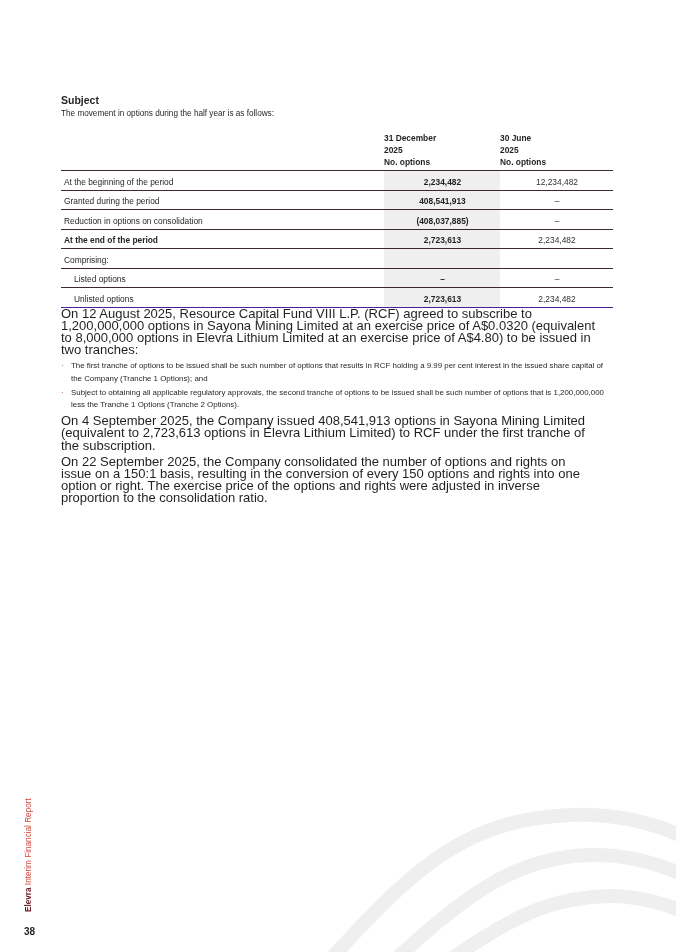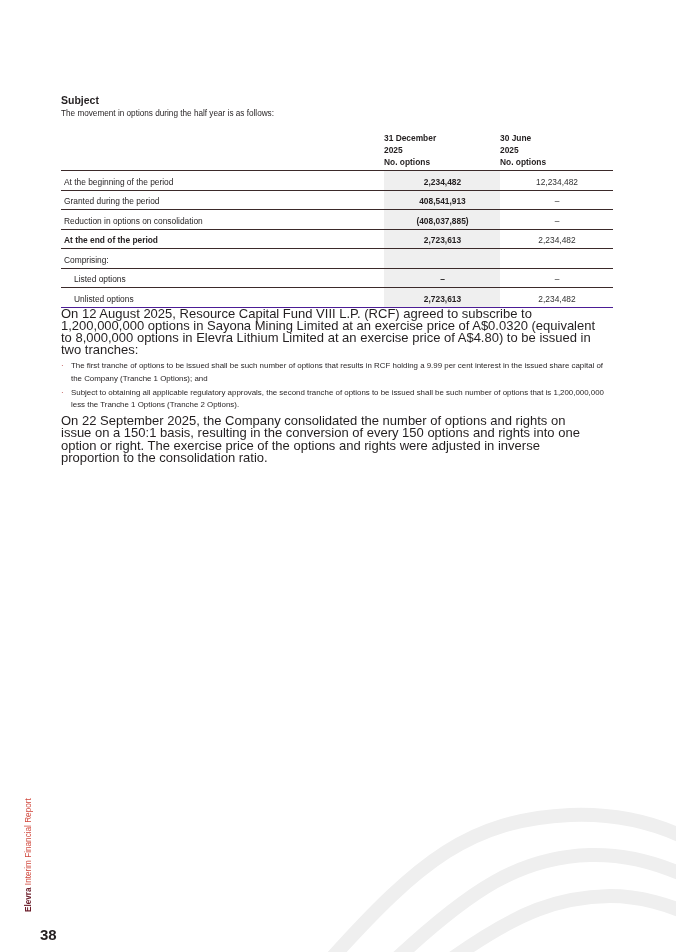--- a/index.html
+++ b/index.html
@@ -23,21 +23,21 @@
     td.indent { padding-left: 13px !important; }
     .sub-head { font-size: 9.4px; font-weight: bold; margin: 22px 0 4px 0; }
     .sub-head .letter { display: inline-block; width: 26px; }
     p.body { font-size: 13px; line-height: 12.2px; margin: 0 16px 4px 0; }
     ul.bullets { list-style: none; padding: 0; margin: 2px 0 4px 0; }
     ul.bullets li { position: relative; padding-left: 10px; font-size: 7.9px; line-height: 12.2px; margin-bottom: 2px; }
     ul.bullets li .dot { position: absolute; left: 0; top: 0; color: #c0504d; }
     .side-label { position: absolute; left: 24px; top: 912px; transform: rotate(-90deg); transform-origin: 0 0; white-space: nowrap; font-size: 8.2px; }
     .side-label .brand { color: #6b1d2a; font-weight: bold; }
     .side-label .report { color: #d0463b; }
-    .page-num { position: absolute; left: 40px; top: 926px; font-size: 15px; font-weight: bold; color: #231f20; }
+    .page-num { position: absolute; left: 24px; top: 926px; font-size: 10px; font-weight: bold; color: #231f20; }
   </style>
 </head>
 <body>
 
 <svg class="deco" viewBox="0 0 676 952">
   <g fill="none" stroke="#efefef" stroke-width="14">
     <path d="M330 960 C 420 860, 470 820, 570 815 C 620 813, 660 825, 690 840"></path>
     <path d="M395 960 C 470 890, 520 857, 590 855 C 630 854, 665 866, 690 878"></path>
     <path d="M450 960 C 520 910, 560 897, 610 896 C 640 896, 670 905, 690 915"></path>
   </g>
@@ -100,20 +100,21 @@
         <td class="num prev">2,234,482</td>
       </tr>
     </tbody>
   </table>
 
   <p class="body">On 12 August 2025, Resource Capital Fund VIII L.P. (RCF) agreed to subscribe to 1,200,000,000 options in Sayona Mining Limited at an exercise price of A$0.0320 (equivalent to 8,000,000 options in Elevra Lithium Limited at an exercise price of A$4.80) to be issued in two tranches:</p>
   <ul class="bullets">
     <li><span class="dot">·</span><span>The first tranche of options to be issued shall be such number of options that results in RCF holding a 9.99 per cent interest in the issued share capital of the Company (Tranche 1 Options); and</span></li>
     <li><span class="dot">·</span><span>Subject to obtaining all applicable regulatory approvals, the second tranche of options to be issued shall be such number of options that is 1,200,000,000 less the Tranche 1 Options (Tranche 2 Options).</span></li>
   </ul>
+  <p class="body">On 4 September 2025, the Company issued 408,541,913 options in Sayona Mining Limited (equivalent to 2,723,613 options in Elevra Lithium Limited) to RCF under the first tranche of the subscription.</p>
 
   <p class="body">On 22 September 2025, the Company consolidated the number of options and rights on issue on a 150:1 basis, resulting in the conversion of every 150 options and rights into one option or right. The exercise price of the options and rights were adjusted in inverse proportion to the consolidation ratio.</p>
 </div>
 
 <div class="side-label">
   <span class="brand">Elevra</span><span class="report"> Interim Financial Report</span>
 </div>
 <div class="page-num">38</div>
 
 </body></html>

